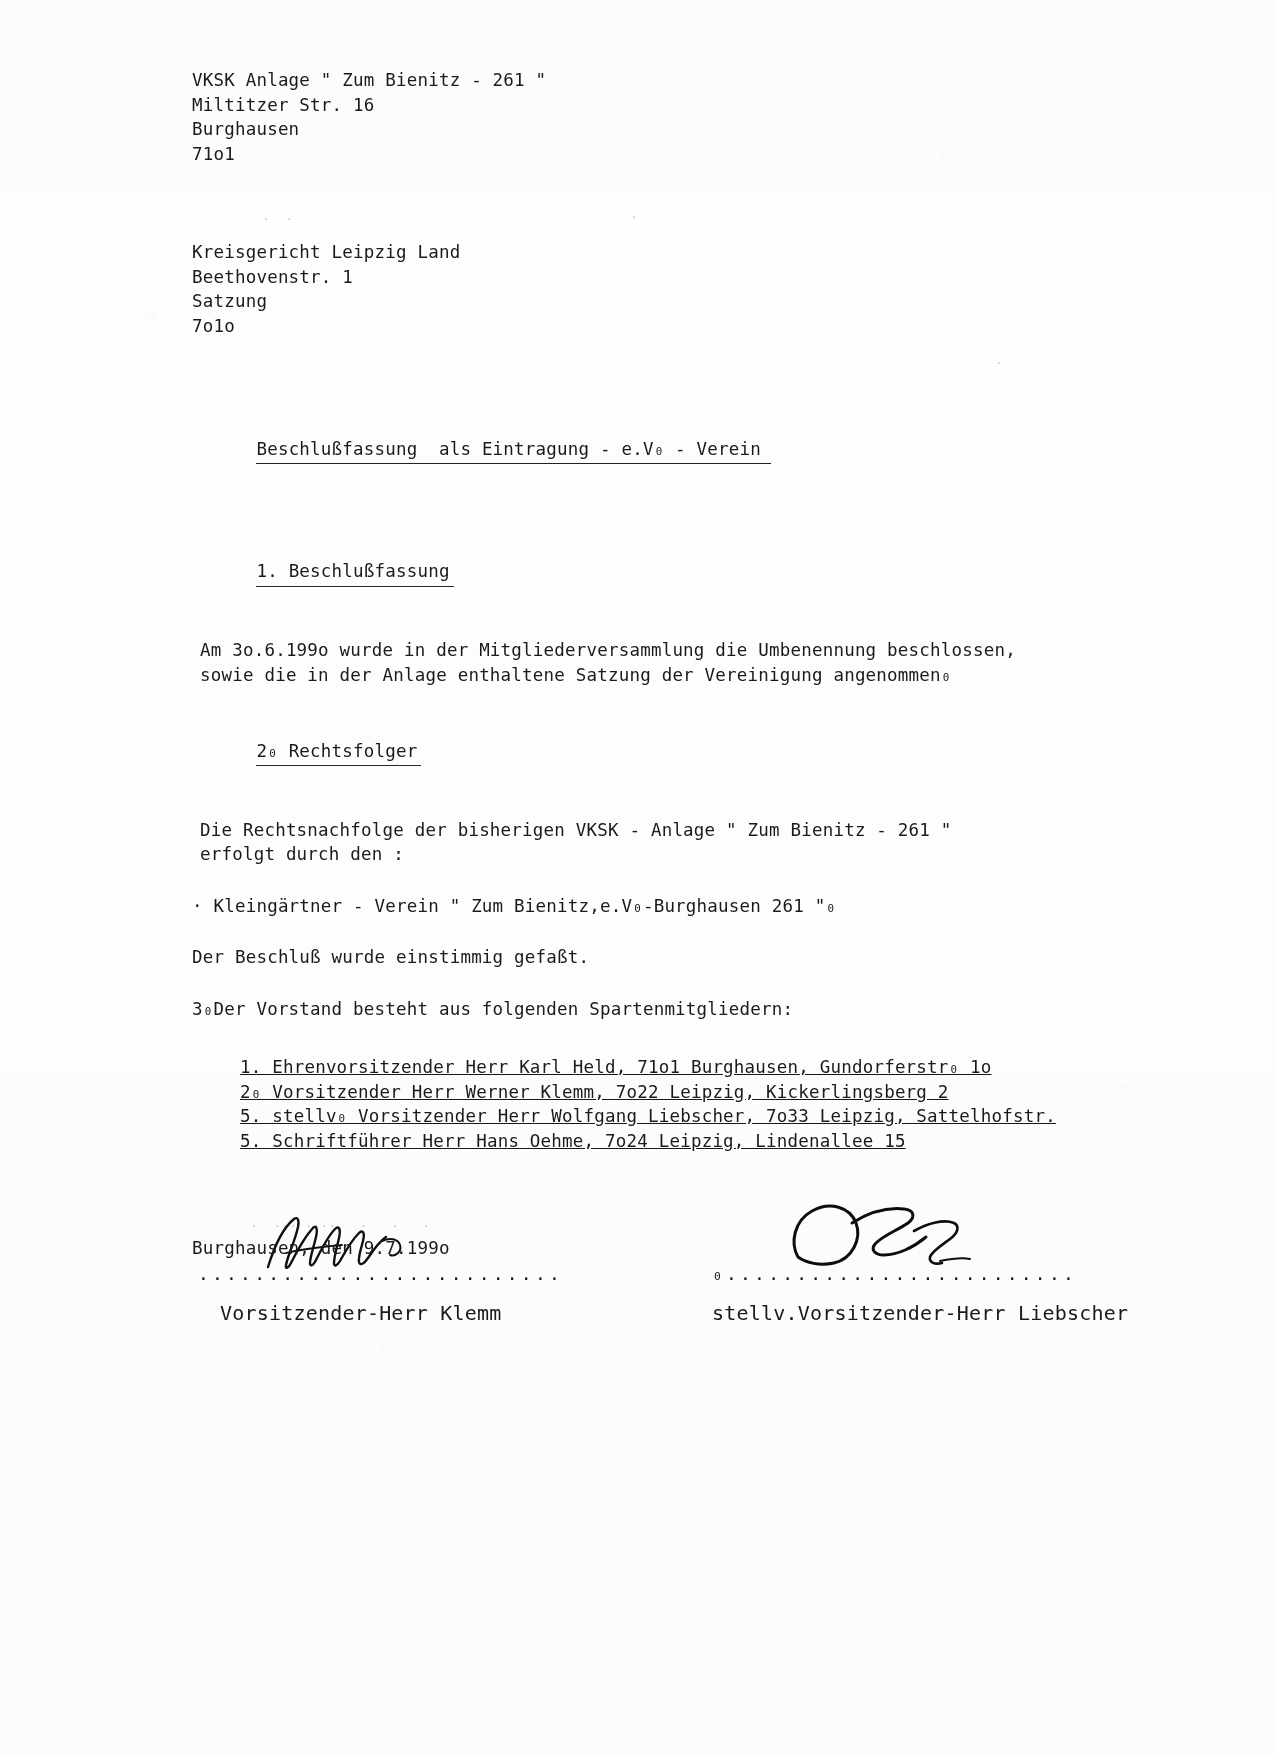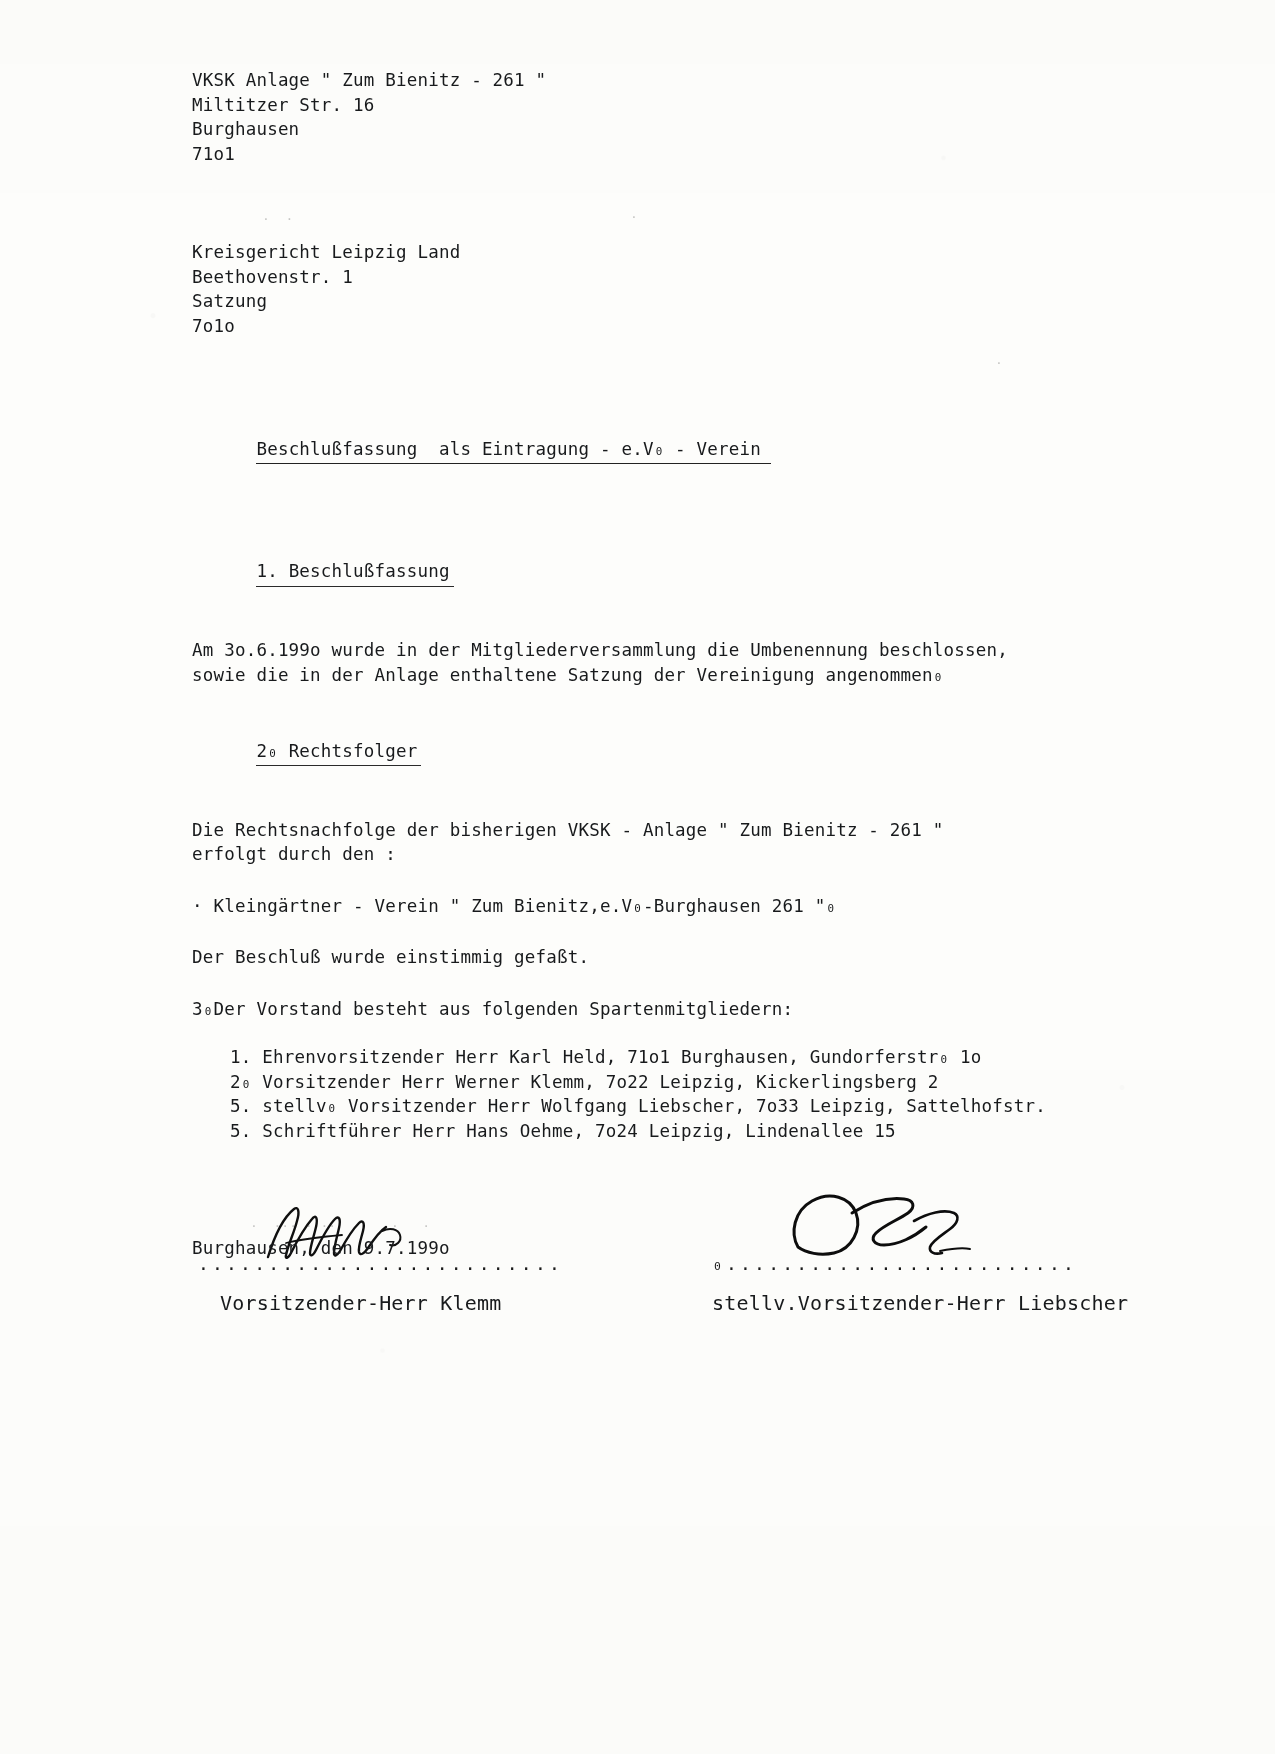--- a/index.html
+++ b/index.html
@@ -56,25 +56,26 @@
     border-bottom: 1.6px solid #222;
     padding-bottom: 2px;
     padding-right: 10px;
   }
   .sub-underline {
     display: inline-block;
     border-bottom: 1.4px solid #2a2a2a;
     padding-bottom: 2px;
     padding-right: 4px;
   }
-  .para { max-width: 940px; }
+  .para { max-width: 940px; margin-left: 8px; }
   .list {
-    margin: 8px;
+    margin: 18px;
     padding: 0 0 0 30px;
     list-style: none;
+    text-decoration: underline;
   }
   .list li { white-space: pre; }
 
   
   .sig-row {
     position: relative;
     margin-top: 44px;
     height: 150px;
   }
   .sig-block { position: absolute; top: 0; }

